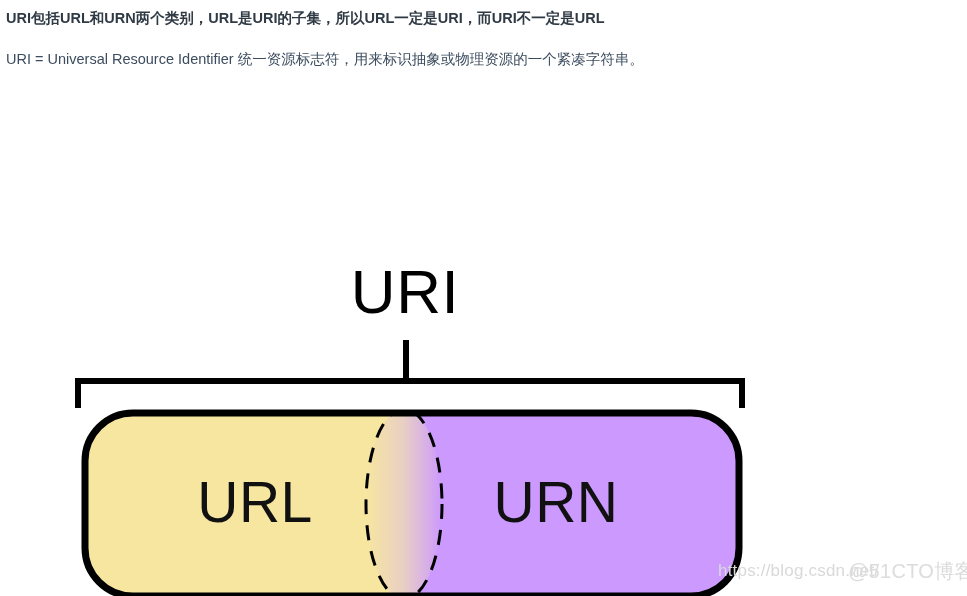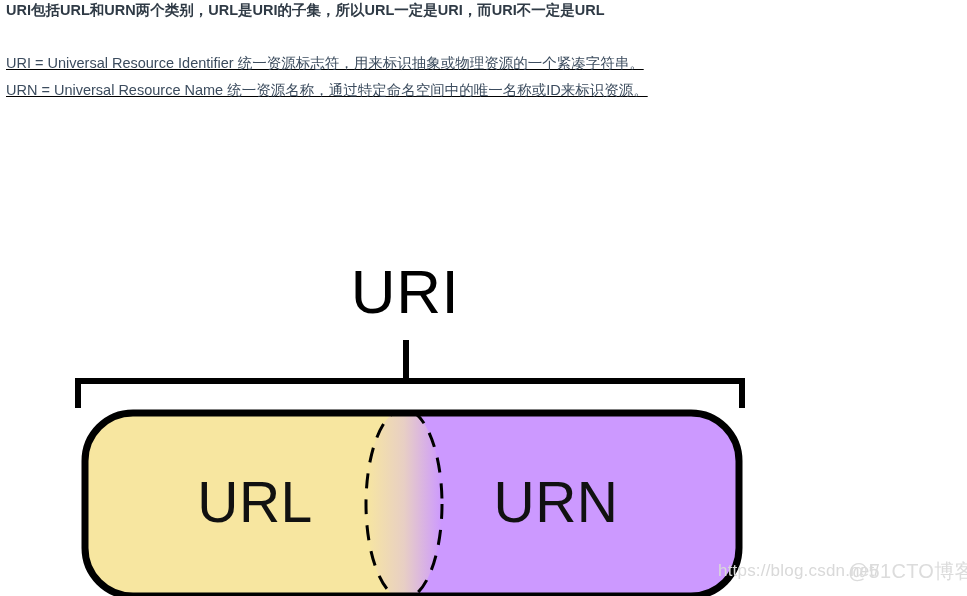--- a/index.html
+++ b/index.html
@@ -22,25 +22,25 @@
     left: 6px;
     top: 0px;
     width: 958px;
   }
   .doc-title {
     font-size: 14.5px;
     font-weight: bold;
     color: #2f3a45;
     line-height: 1.5;
     margin: 0;
+    padding-top: 8px;
     letter-spacing: 0px;
   }
   .body-lines {
-    margin-top: 28px;
-    text-decoration: underline;
+    margin-top: 16px;
   }
   .body-line {
     font-size: 14.5px;
     color: #3c4c5e;
     line-height: 27px;
     margin: 0;
     white-space: nowrap;
   }
   .body-line.wrap {
     white-space: normal;
@@ -96,21 +96,20 @@
   }
 </style>
 </head>
 <body>
 
 <div class="text-block">
   <p class="doc-title">URI包括URL和URN两个类别，URL是URI的子集，所以URL一定是URI，而URI不一定是URL</p>
 
   <div class="body-lines">
     <p class="body-line">URI = Universal Resource Identifier 统一资源标志符，用来标识抽象或物理资源的一个紧凑字符串。</p>
-    <p class="body-line">URN = Universal Resource Name 统一资源名称，通过特定命名空间中的唯一名称或ID来标识资源。</p>
   </div>
 </div>
 
 <div class="diagram">
   <svg width="967" height="416" viewBox="0 0 967 416" xmlns="http://www.w3.org/2000/svg">
     <defs>
       <linearGradient id="overlapGrad" x1="0" y1="0" x2="1" y2="0">
         <stop offset="0%" stop-color="#F7E6A0"></stop>
         <stop offset="50%" stop-color="#E8CFC4"></stop>
         <stop offset="100%" stop-color="#CC99FF"></stop>

